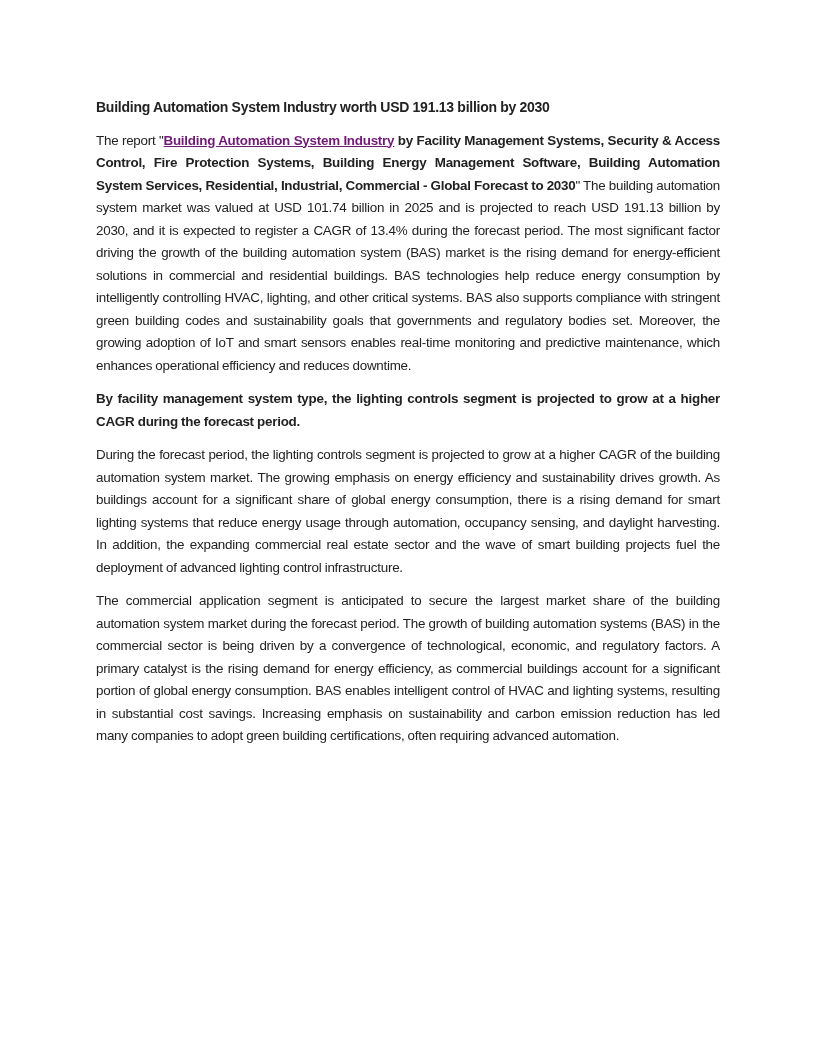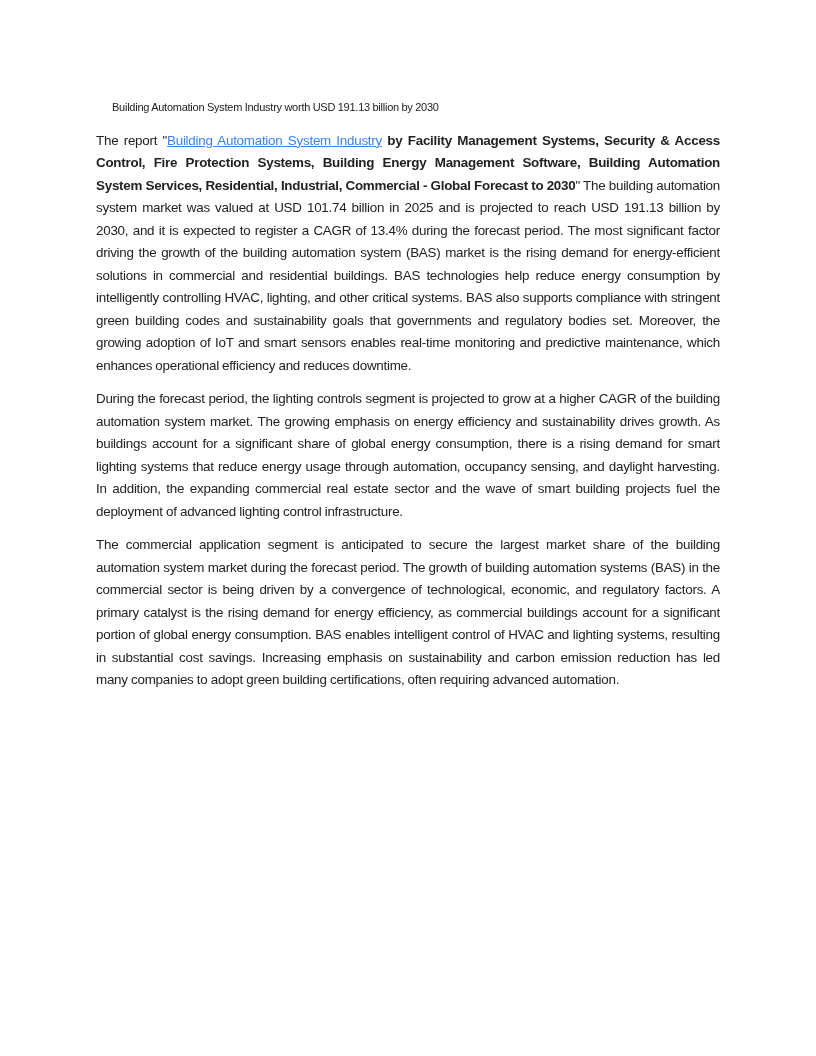--- a/index.html
+++ b/index.html
@@ -9,48 +9,49 @@
       left: 96px;
       top: 96px;
       width: 624px;
       font-family: "Liberation Sans", sans-serif;
       font-size: 13.4px;
       color: #222222;
       letter-spacing: -0.25px;
       word-spacing: -0.2px;
     }
     .title {
-      font-weight: normal;
-      font-size: 11px;
+      font-weight: bold;
+      font-size: 14px;
       line-height: 22.5px;
-      margin: 0 0 11px 16px;
+      margin: 0 0 11px 0;
     }
     .para {
       text-align: justify;
       line-height: 22.5px;
       margin: 0 0 11px 0;
     }
     .heading {
       font-weight: bold;
       text-align: justify;
       line-height: 22.5px;
       margin: 0 0 11px 0;
     }
     .link {
-      color: #3b82f6;
+      color: #701a75;
       text-decoration: underline;
-      font-weight: normal;
+      font-weight: bold;
       cursor: pointer;
     }
     .bold { font-weight: bold; }
   </style>
 </head>
 <body>
 
 <div class="page">
   <div class="title">Building Automation System Industry worth USD 191.13 billion by 2030</div>
 
   <p class="para"><span>The report "</span><a class="link">Building Automation System Industry</a><span class="bold"> by Facility Management Systems, Security &amp; Access Control, Fire Protection Systems, Building Energy Management Software, Building Automation System Services, Residential, Industrial, Commercial - Global Forecast to 2030</span><span>"</span><span> The building automation system market was valued at USD 101.74 billion in 2025 and is projected to reach USD 191.13 billion by 2030, and it is expected to register a CAGR of 13.4% during the forecast period. The most significant factor driving the growth of the building automation system (BAS) market is the rising demand for energy-efficient solutions in commercial and residential buildings. BAS technologies help reduce energy consumption by intelligently controlling HVAC, lighting, and other critical systems. BAS also supports compliance with stringent green building codes and sustainability goals that governments and regulatory bodies set. Moreover, the growing adoption of IoT and smart sensors enables real-time monitoring and predictive maintenance, which enhances operational efficiency and reduces downtime.</span></p>
 
+  <p class="heading">By facility management system type, the lighting controls segment is projected to grow at a higher CAGR during the forecast period.</p>
   <p class="para">During the forecast period, the lighting controls segment is projected to grow at a higher CAGR of the building automation system market. The growing emphasis on energy efficiency and sustainability drives growth. As buildings account for a significant share of global energy consumption, there is a rising demand for smart lighting systems that reduce energy usage through automation, occupancy sensing, and daylight harvesting. In addition, the expanding commercial real estate sector and the wave of smart building projects fuel the deployment of advanced lighting control infrastructure.</p>
 
   <p class="para">The commercial application segment is anticipated to secure the largest market share of the building automation system market during the forecast period. The growth of building automation systems (BAS) in the commercial sector is being driven by a convergence of technological, economic, and regulatory factors. A primary catalyst is the rising demand for energy efficiency, as commercial buildings account for a significant portion of global energy consumption. BAS enables intelligent control of HVAC and lighting systems, resulting in substantial cost savings. Increasing emphasis on sustainability and carbon emission reduction has led many companies to adopt green building certifications, often requiring advanced automation.</p>
 </div>
 
 </body></html>

